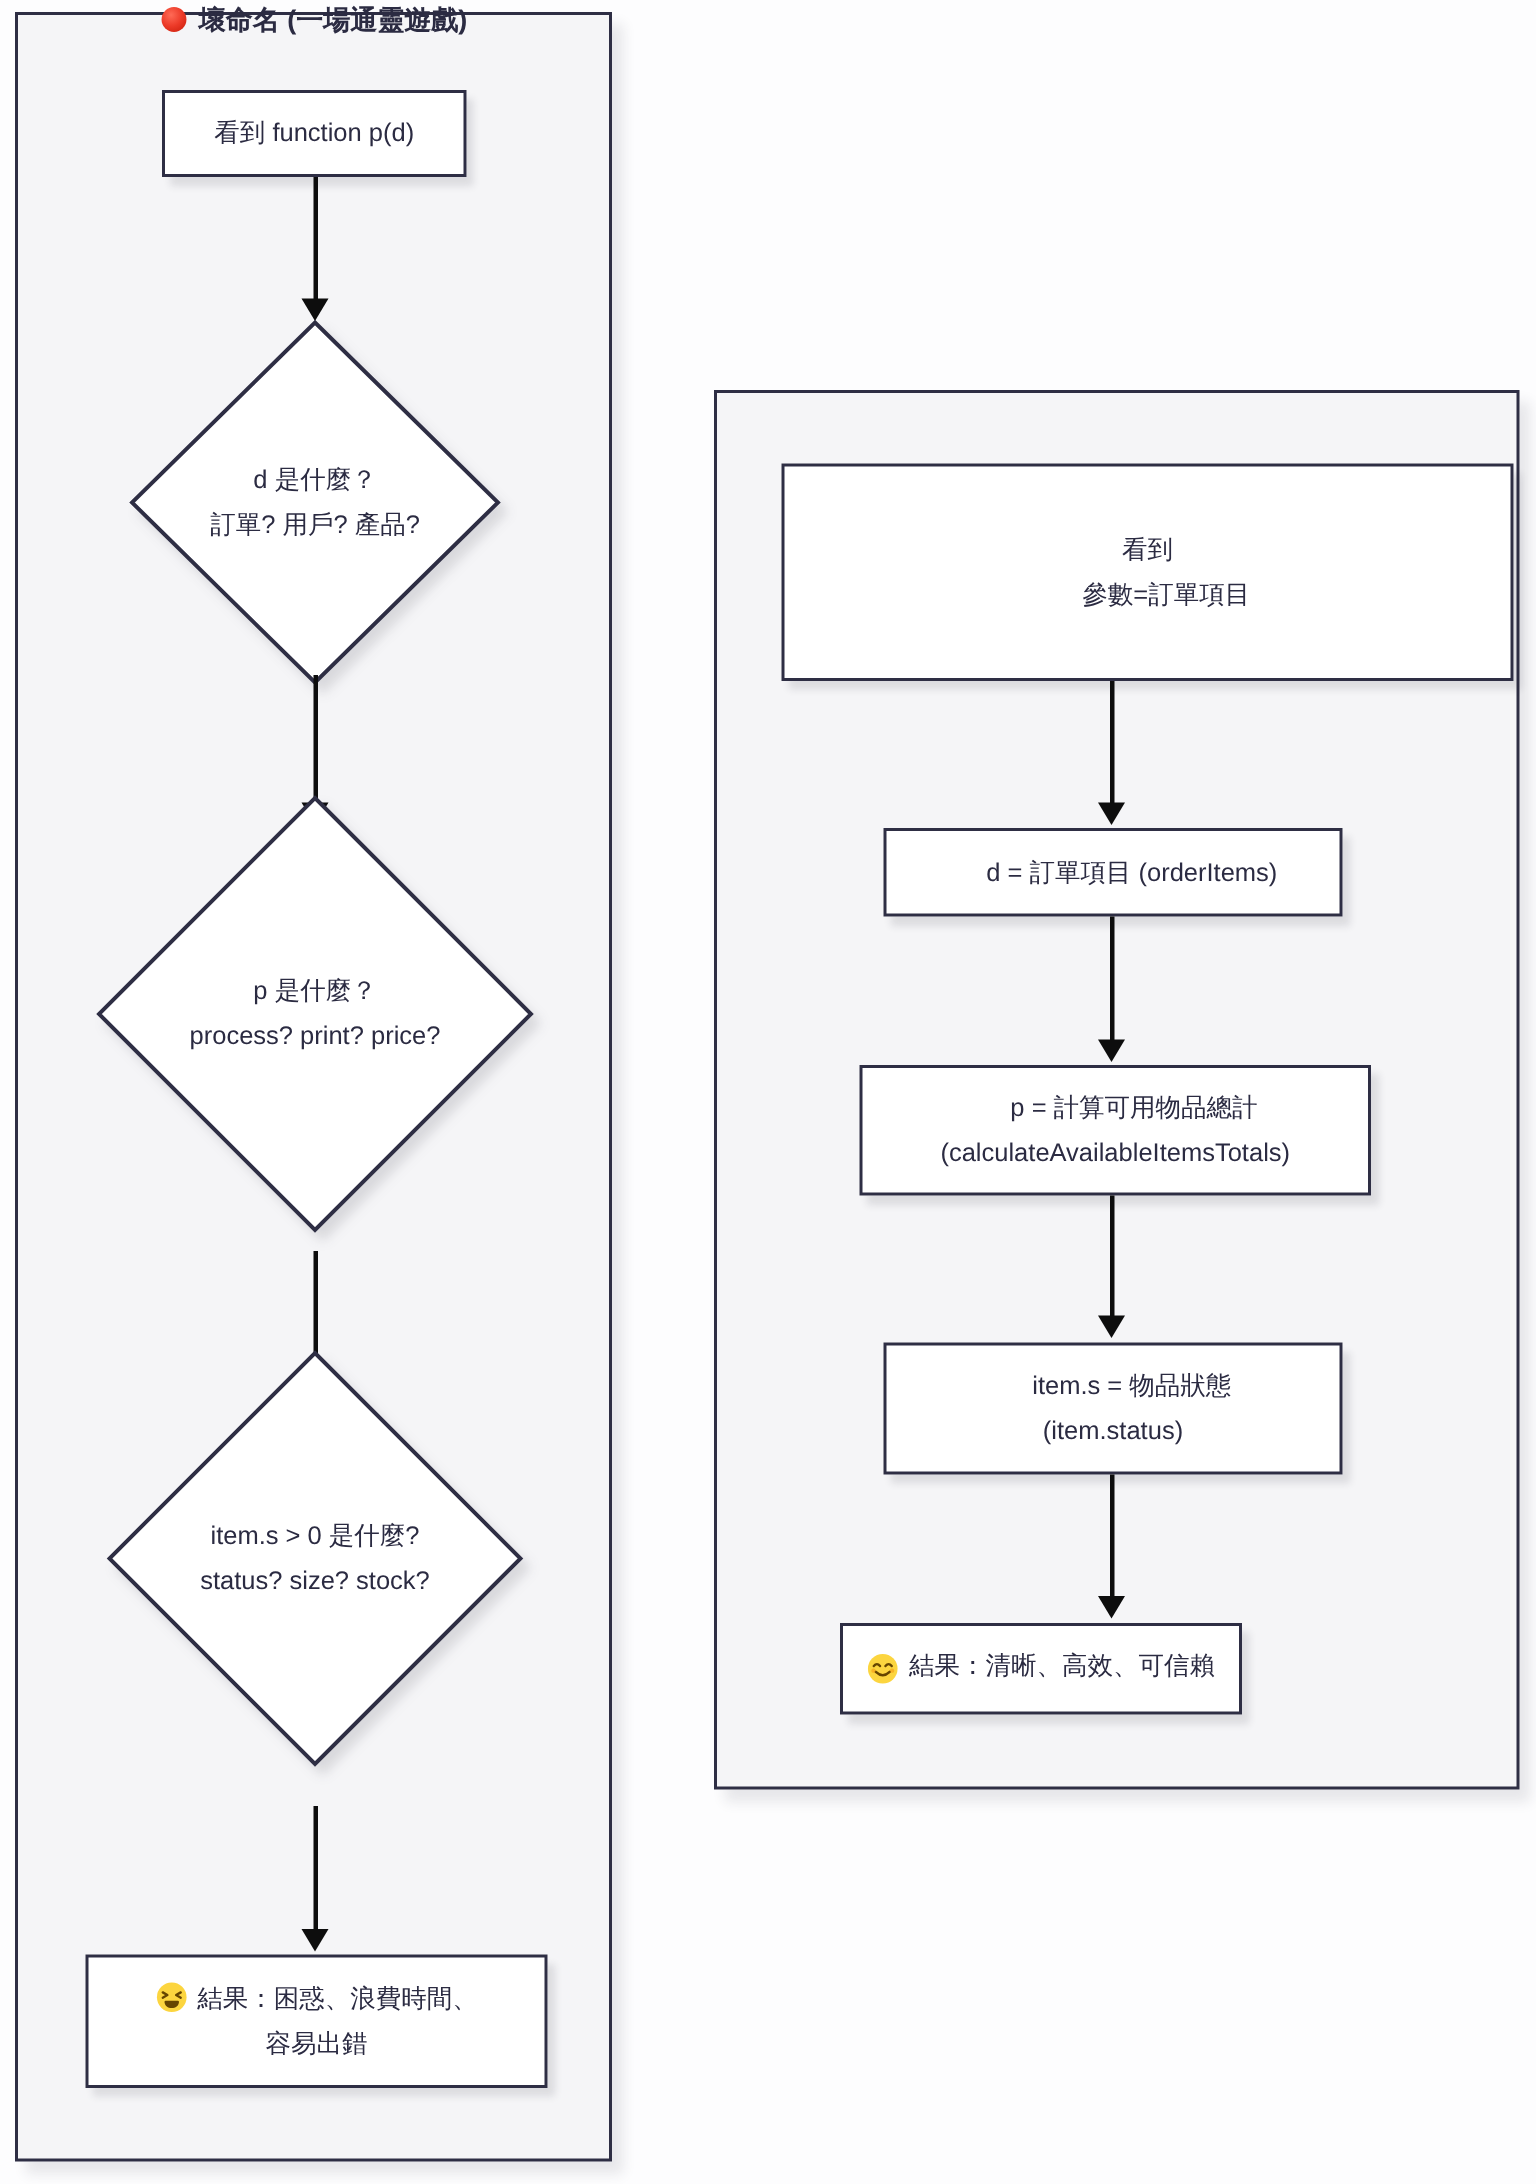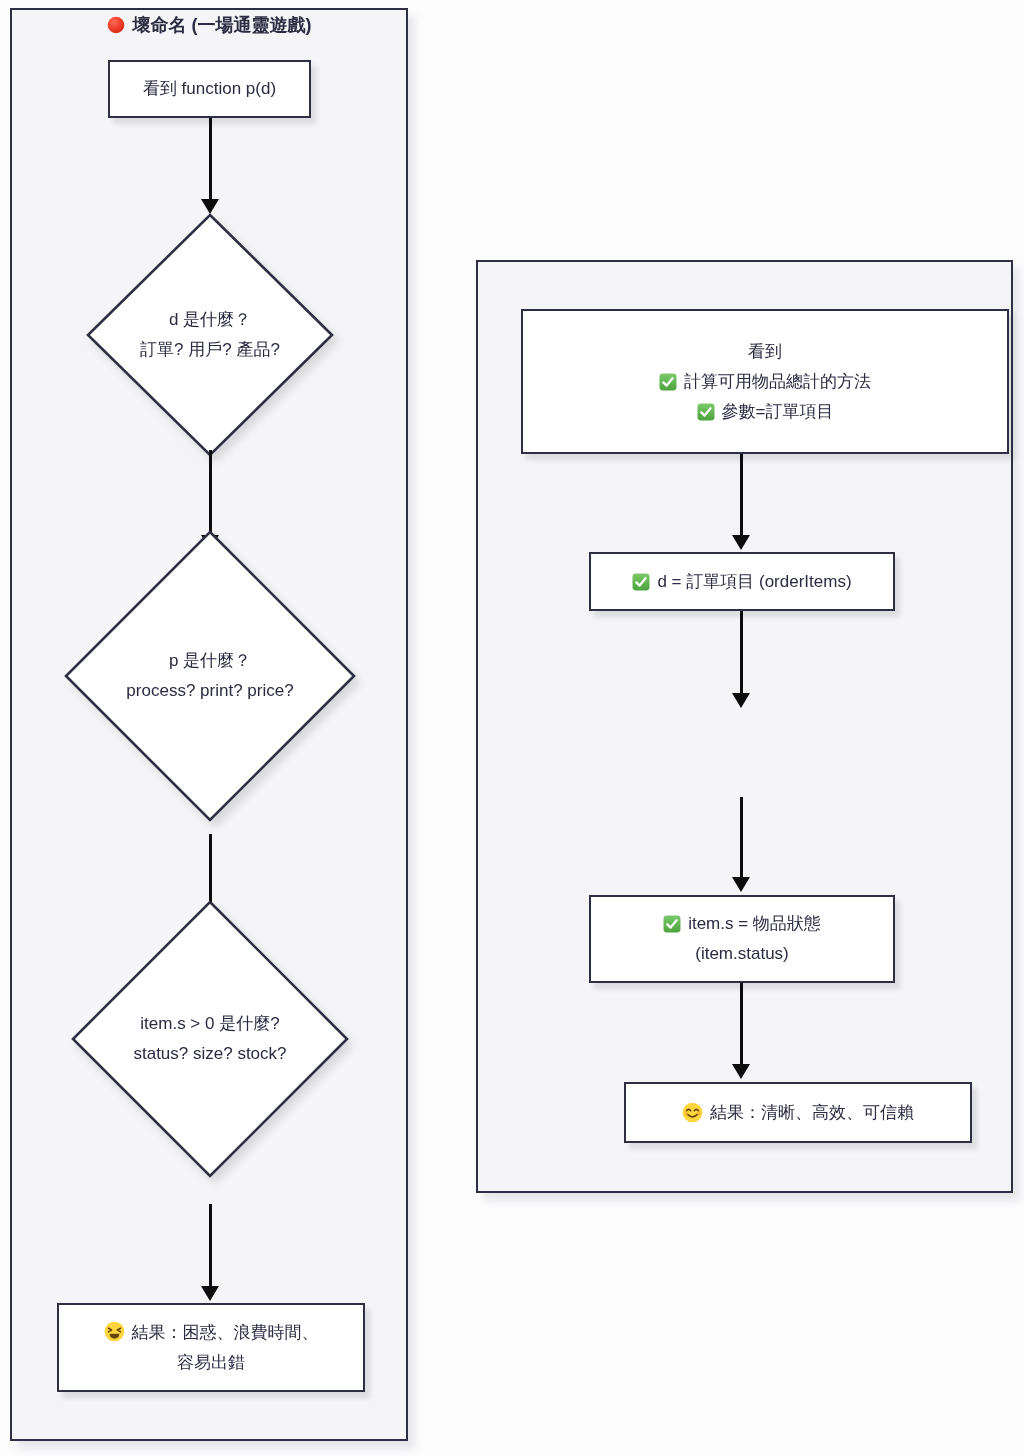--- a/index.html
+++ b/index.html
@@ -48,21 +48,21 @@
   .wrap-text { display:block; padding:0 16px; }
   .wrap-text .emoji-inline { vertical-align:-4px; margin-right:7px; }
 </style>
 </head>
 <body>
 
 <div class="page">
 
   <div class="panel" style="left:10px; top:8px; width:398px; height:1433px;"></div>
 
-  <div class="panel-title" style="left:10px; top:12px; width:398px;">
+  <div class="panel-title" style="left:10px; top:0; width:398px;">
     <span class="emoji">
       <svg width="18" height="18" viewBox="0 0 18 18">
         <defs>
           <radialGradient id="gRed" cx="38%" cy="32%" r="75%">
             <stop offset="0%" stop-color="#ff6a56"></stop>
             <stop offset="60%" stop-color="#ec3a28"></stop>
             <stop offset="100%" stop-color="#d42613"></stop>
           </radialGradient>
         </defs>
         <circle cx="9" cy="9" r="8.3" fill="url(#gRed)"></circle>
@@ -131,35 +131,20 @@
   </div>
 
   <div class="panel" style="left:476px; top:260px; width:537px; height:933px;"></div>
 
 
   <div class="node" style="left:521px; top:309px; width:488px; height:145px;">
     <span>看到</span>
     <span class="row">
       <span class="emoji">
         <svg width="18" height="18" viewBox="0 0 18 18">
-          <defs>
-              <linearGradient id="gCk1" x1="0" y1="0" x2="0" y2="1">
-            <stop offset="0%" stop-color="#7cc96b"></stop>
-                <stop offset="100%" stop-color="#4ba33c"></stop>
-          </linearGradient>
-            </defs>
-          <rect x="0.5" y="0.5" width="17" height="17" rx="3.4" fill="url(#gCk1)"></rect>
-          <path d="M4.3 9.4 L7.6 12.6 L13.6 5.3" fill="none" stroke="#ffffff" stroke-width="2.3" stroke-linecap="round" stroke-linejoin="round"></path>
-        </svg>
-      </span>
-      <span>計算可用物品總計的方法</span>
-    </span>
-    <span class="row">
-      <span class="emoji">
-        <svg width="18" height="18" viewBox="0 0 18 18">
           <rect x="0.5" y="0.5" width="17" height="17" rx="3.4" fill="url(#gCk1)"></rect>
           <path d="M4.3 9.4 L7.6 12.6 L13.6 5.3" fill="none" stroke="#ffffff" stroke-width="2.3" stroke-linecap="round" stroke-linejoin="round"></path>
         </svg>
       </span>
       <span>參數=訂單項目</span>
     </span>
   </div>
 
   <div class="edge-line" style="left:739.5px; top:454px; height:82px;"></div>
   <div class="edge-head" style="left:732px; top:535px;"></div>
@@ -172,41 +157,53 @@
           <path d="M4.3 9.4 L7.6 12.6 L13.6 5.3" fill="none" stroke="#ffffff" stroke-width="2.3" stroke-linecap="round" stroke-linejoin="round"></path>
         </svg>
       </span>
       <span>d = 訂單項目 (orderItems)</span>
     </span>
   </div>
 
   <div class="edge-line" style="left:739.5px; top:611px; height:83px;"></div>
   <div class="edge-head" style="left:732px; top:693px;"></div>
 
+  <div class="node" style="left:573px; top:710px; width:341px; height:87px;">
+    <span class="row">
+      <span class="emoji">
+        <svg width="18" height="18" viewBox="0 0 18 18">
+          <rect x="0.5" y="0.5" width="17" height="17" rx="3.4" fill="url(#gCk1)"></rect>
+          <path d="M4.3 9.4 L7.6 12.6 L13.6 5.3" fill="none" stroke="#ffffff" stroke-width="2.3" stroke-linecap="round" stroke-linejoin="round"></path>
+        </svg>
+      </span>
+      <span>p = 計算可用物品總計</span>
+    </span>
+    <span>(calculateAvailableItemsTotals)</span>
+  </div>
 
   <div class="edge-line" style="left:739.5px; top:797px; height:81px;"></div>
   <div class="edge-head" style="left:732px; top:877px;"></div>
 
   <div class="node" style="left:589px; top:895px; width:306px; height:88px;">
     <span class="row">
       <span class="emoji">
         <svg width="18" height="18" viewBox="0 0 18 18">
           <rect x="0.5" y="0.5" width="17" height="17" rx="3.4" fill="url(#gCk1)"></rect>
           <path d="M4.3 9.4 L7.6 12.6 L13.6 5.3" fill="none" stroke="#ffffff" stroke-width="2.3" stroke-linecap="round" stroke-linejoin="round"></path>
         </svg>
       </span>
       <span>item.s = 物品狀態</span>
     </span>
     <span>(item.status)</span>
   </div>
 
   <div class="edge-line" style="left:739.5px; top:983px; height:82px;"></div>
   <div class="edge-head" style="left:732px; top:1064px;"></div>
 
-  <div class="node" style="left:624px; top:1082px; width:348px; height:61px;">
+  <div class="node" style="left:560px; top:1082px; width:268px; height:61px;font-family:Liberation Mono, monospace;">
     <span class="row">
       <span class="emoji">
         <svg width="21" height="21" viewBox="0 0 20 20">
           <circle cx="10" cy="10" r="9.4" fill="#fcd53f"></circle>
           <path d="M4.3 8.3 Q6.3 5.8 8.3 8.3" fill="none" stroke="#664500" stroke-width="1.5" stroke-linecap="round"></path>
           <path d="M11.7 8.3 Q13.7 5.8 15.7 8.3" fill="none" stroke="#664500" stroke-width="1.5" stroke-linecap="round"></path>
           <path d="M5.6 12 Q10 16.2 14.4 12" fill="none" stroke="#664500" stroke-width="1.6" stroke-linecap="round"></path>
           <circle cx="4.1" cy="11.2" r="1.4" fill="#f4900c" opacity="0.5"></circle>
           <circle cx="15.9" cy="11.2" r="1.4" fill="#f4900c" opacity="0.5"></circle>
         </svg>

